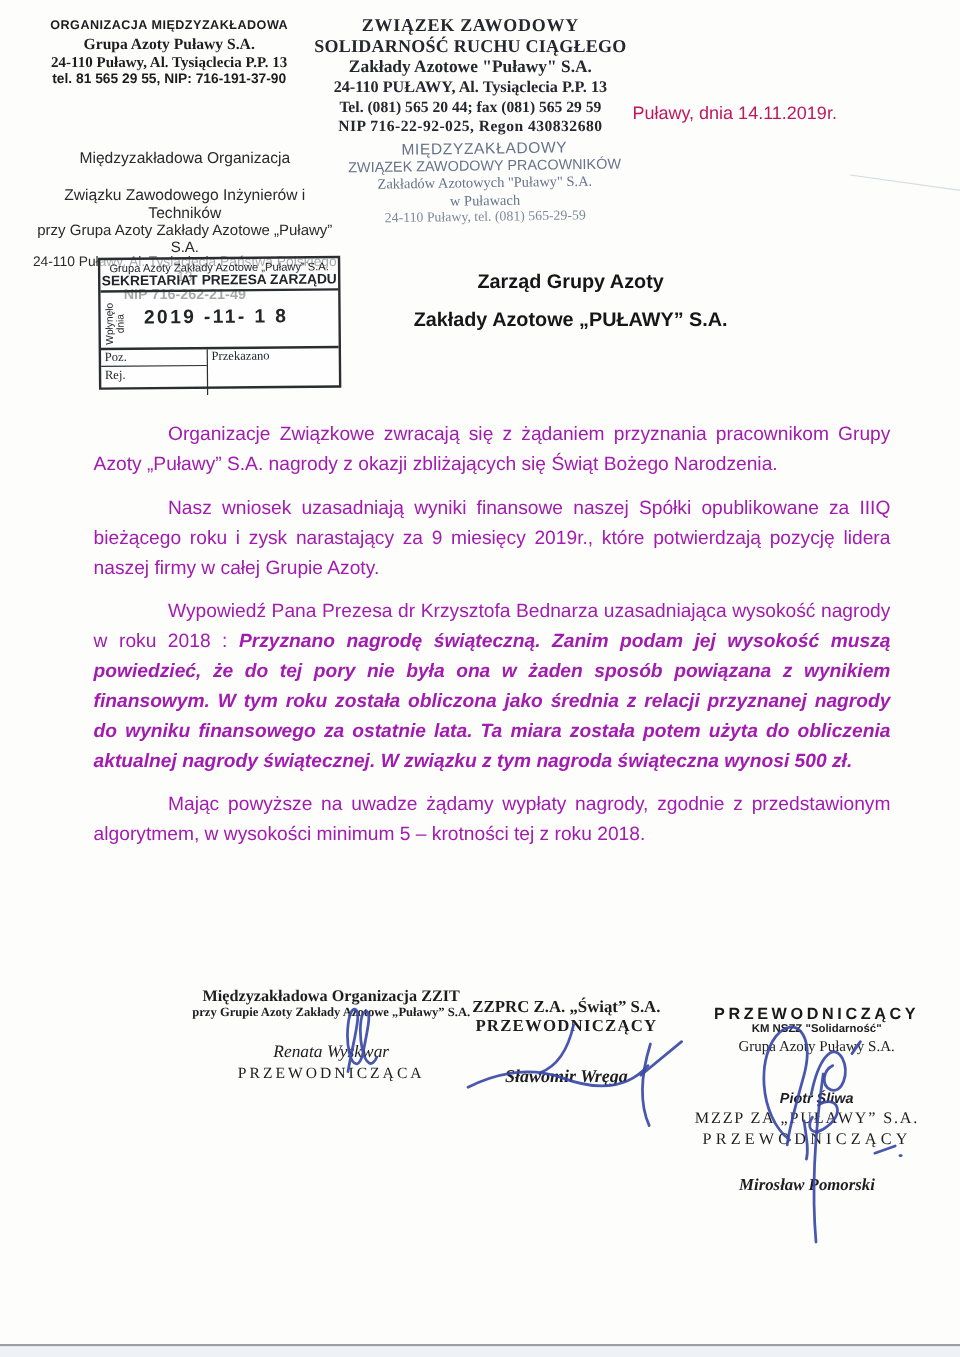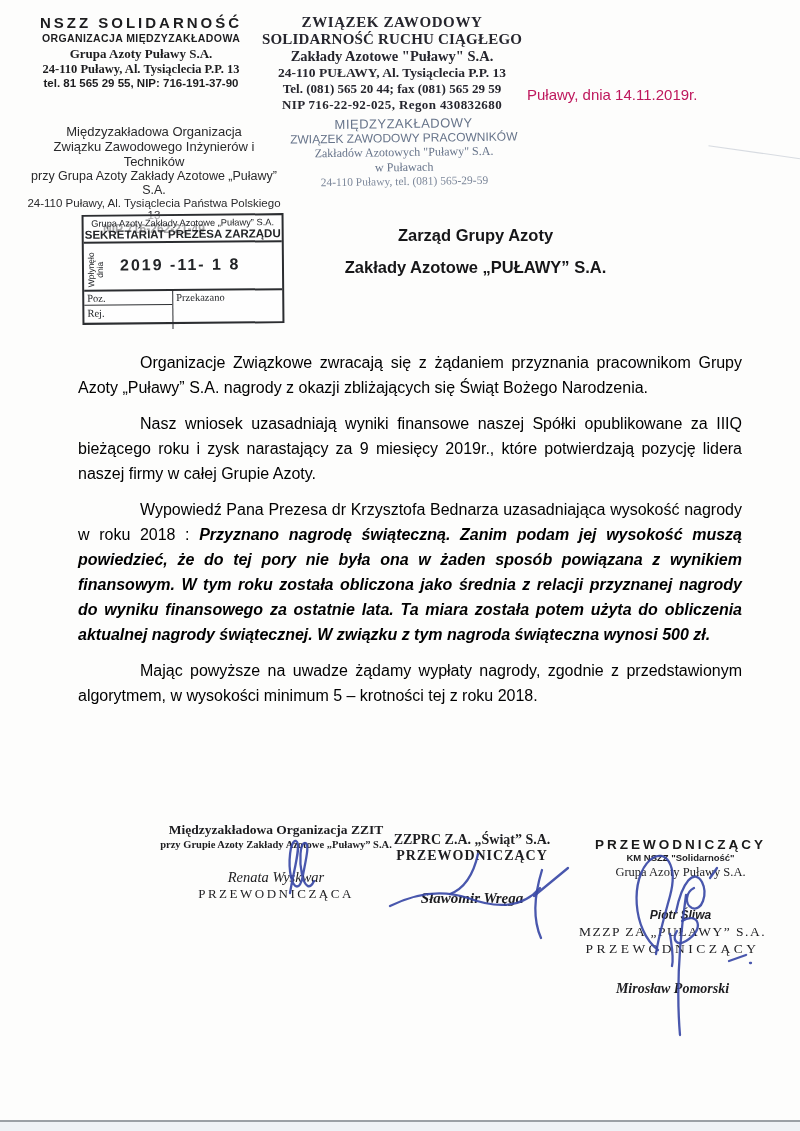--- a/index.html
+++ b/index.html
@@ -24,21 +24,21 @@
   .lh-center .l2{font-weight:700;font-size:15px;letter-spacing:.2px;}
   .lh-center .l3{font-weight:700;font-size:14.5px;}
   .lh-center .l4{font-weight:700;font-size:13.5px;}
   .lh-center .l5{font-weight:700;font-size:13px;}
   .lh-center .l6{font-weight:700;font-size:13px;letter-spacing:.4px;}
 
   .date-line{left:527px;top:86px;font-size:15px;color:#be185d;}
 
   .lh-zzit{left:22px;top:124px;width:264px;color:#2a2a2c;}
   .lh-zzit .l1{font-size:13px;}
-  .lh-zzit .l2{font-size:13px;}
+  .lh-zzit .l2{font-size:13px;margin-top:16px;}
   .lh-zzit .l3{font-size:12.5px;}
   .lh-zzit .l4{font-size:11.5px;}
   .lh-zzit .l5{font-size:12px;font-weight:700;margin-top:1px;}
 
   .stamp-mzzp{left:288px;top:116px;width:232px;color:#67748a;transform:rotate(-.8deg);}
   .stamp-mzzp .l1{font-size:13px;letter-spacing:.5px;}
   .stamp-mzzp .l2{font-size:12px;}
   .stamp-mzzp .l3{font-family:"Liberation Serif",serif;font-size:12px;}
   .stamp-mzzp .l4{font-family:"Liberation Serif",serif;font-size:12px;}
   .stamp-mzzp .l5{font-family:"Liberation Serif",serif;font-size:11.5px;opacity:.85;}
@@ -58,21 +58,21 @@
   .rstamp .poz{padding:1px 0 1px 3px;border-bottom:1px solid #2b2d30;}
   .rstamp .rej{padding:2px 0 0 3px;}
   .rstamp .bcell-r{position:absolute;left:92px;top:1px;font-family:"Liberation Serif",serif;font-size:10.5px;}
 
   
   .addr{left:308px;top:226px;width:335px;font-weight:700;font-size:16.5px;color:#161618;}
   .addr .a1{margin-bottom:13px;}
 
   
   .body-text{left:78px;top:350px;width:664px;font-size:16px;line-height:25px;
-             text-align:justify;color:#000000;}
+             text-align:justify;color:#a21caf;}
   .body-text p{margin:0 0 11px 0;}
   .body-text p.ind{text-indent:62px;}
   .body-text .quote{font-weight:700;font-style:italic;}
 
   
   .sig{color:#1d1d20;}
   .sig-zzit{left:156px;top:822px;width:240px;font-family:"Liberation Serif",serif;}
   .sig-zzit .org{font-weight:700;font-size:13.5px;}
   .sig-zzit .org2{font-weight:700;font-size:10.5px;margin-top:1px;}
   .sig-zzit .name{font-style:italic;font-size:14.5px;margin-top:19px;}
@@ -101,21 +101,20 @@
   .crease{left:708px;top:152px;width:96px;height:1px;background:#c3cad2;opacity:.65;transform:rotate(8deg);}
   .scan-line{left:0;top:1120px;width:800px;height:2px;background:#9aa0a6;}
   .scan-foot{left:0;top:1122px;width:800px;height:9px;background:#eef2f6;}
 </style>
 </head>
 <body>
 
 <div class="page">
 
   <div class="abs ctr lh-left">
-    <div class="l1">NSZZ SOLIDARNOŚĆ</div>
     <div class="l2">ORGANIZACJA MIĘDZYZAKŁADOWA</div>
     <div class="l3">Grupa Azoty Puławy S.A.</div>
     <div class="l4">24-110 Puławy, Al. Tysiąclecia P.P. 13</div>
     <div class="l5">tel. 81 565 29 55,  NIP: 716-191-37-90</div>
   </div>
 
   <div class="abs ctr lh-center">
     <div class="l1">ZWIĄZEK ZAWODOWY</div>
     <div class="l2">SOLIDARNOŚĆ RUCHU CIĄGŁEGO</div>
     <div class="l3">Zakłady Azotowe "Puławy" S.A.</div>

